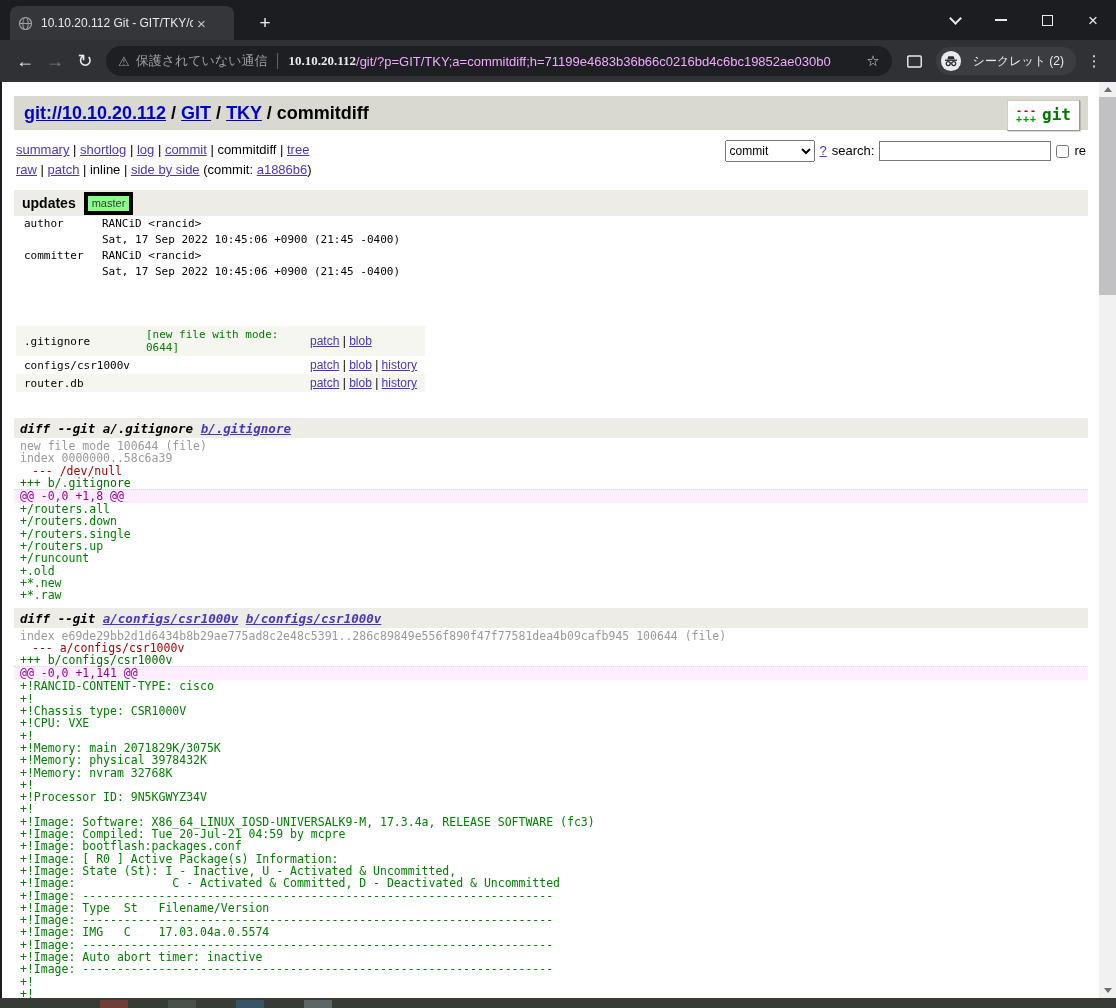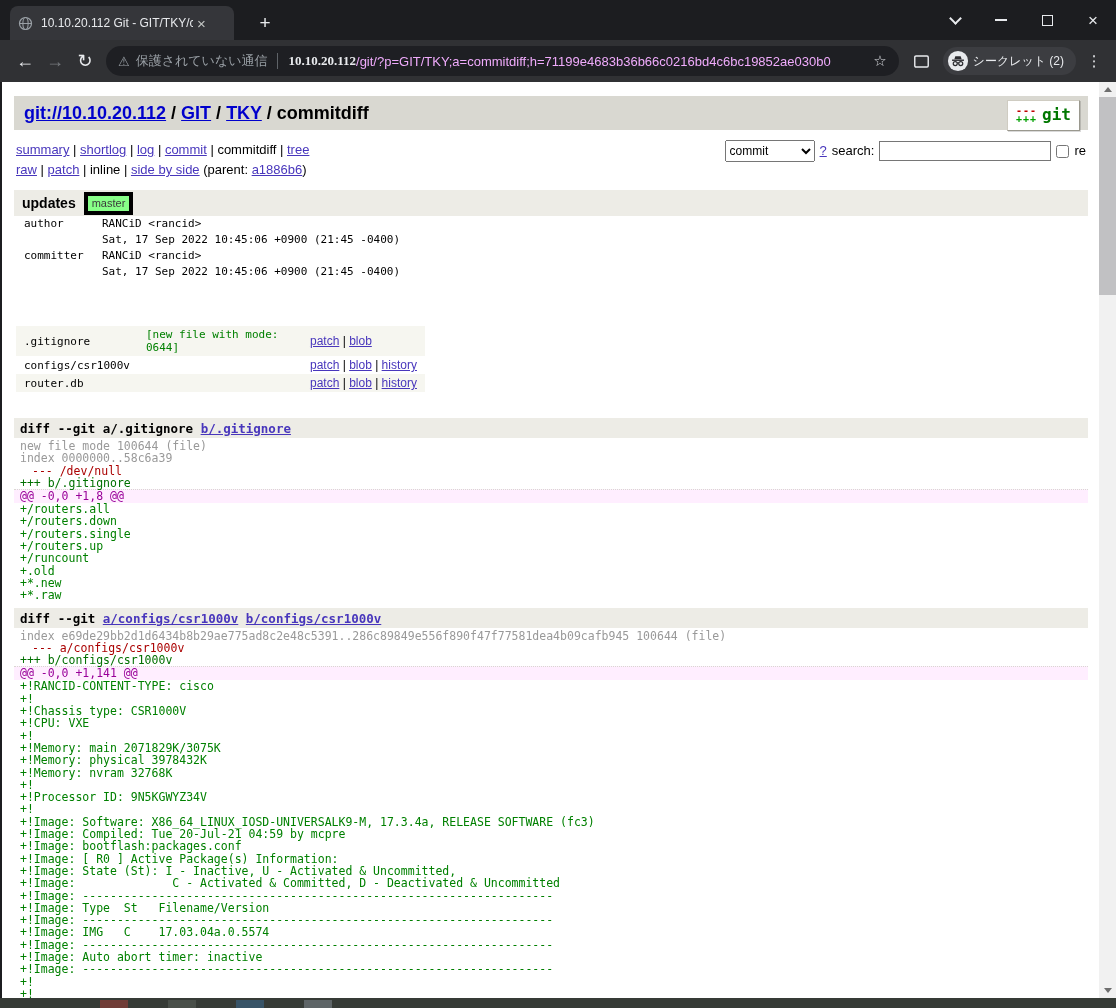--- a/index.html
+++ b/index.html
@@ -30,21 +30,21 @@
   .nav-btn.disabled { color:#76797e; }
   .omnibox { flex:1; height:30px; background:#1e1f23; border-radius:15px; margin:0 8px 0 6px;
              display:flex; align-items:center; padding:0 12px; min-width:0; }
   .warn { color:#9aa0a6; font-size:13px; margin-right:6px; }
   .sec-label { color:#9aa0a6; font-size:13px; white-space:nowrap; }
   .divider { width:1px; height:16px; background:#5f6368; margin:0 10px; }
   .url-host { color:#e8eaed; font-size:13px; font-weight:bold; white-space:nowrap;font-family:Liberation Serif, serif; }
   .url-path { color:#f0abfc; font-size:13px; white-space:nowrap; overflow:hidden; flex:1; }
   .star { color:#dadce0; font-size:15px; margin-left:8px; cursor:pointer; }
   .side-panel { width:30px; height:30px; display:flex; align-items:center; justify-content:center; cursor:pointer; }
-  .incog { display:flex; align-items:center; gap:4px; background:#3c3d41; border-radius:15px;
+  .incog { display:flex; align-items:center; gap:11px; background:#3c3d41; border-radius:15px;
            padding:3px 12px 3px 4px; margin:4px 6px; cursor:default; }
   .incog-label { color:#e8eaed; font-size:12px; white-space:nowrap; }
   .dots { width:24px; height:30px; color:#e8eaed; font-size:15px; display:flex;
           align-items:center; justify-content:center; cursor:pointer; }
 
   
   .viewport { position:relative; height:916px; background:#fff; overflow:hidden;
               border-left:2px solid #1c1d20; }
   .page { position:absolute; left:12px; top:14px; right:28px; color:#000; }
 
@@ -85,21 +85,21 @@
   .file-list td { padding:2px 8px 2px 8px; height:16px; vertical-align:middle; }
   .file-list tr.dark { background:#f6f6f0; }
   td.fname { width:108px; color:#000; cursor:pointer; }
   td.fnote { width:164px; color:#008000; }
   td.flinks { font-family:"Liberation Sans",sans-serif; font-size:12px; white-space:nowrap; }
   td.flinks a, .flink { color:#4836bc; text-decoration:underline; cursor:pointer; }
 
   .diff { margin-top:26px; }
   .diff + .diff { margin-top:6px; }
   .diff-header { background:#edece6; font-family:"DejaVu Sans Mono",monospace;
-                 font-size:12.5px; font-weight:bold; padding:3px 6px; height:20px; }
+                 font-size:12.5px; font-weight:bold; padding:3px 6px; height:20px;font-style:italic; }
   .diff pre { font-family:"DejaVu Sans Mono",monospace; font-size:11.5px; line-height:12.3px;
               white-space:pre; padding-left:6px; }
   pre.ext { color:#999999; padding-top:2px; }
   pre.from-line { color:#aa0000;margin-left:12px; }
   pre.to-line { color:#007000; }
   .chunk { font-family:"DejaVu Sans Mono",monospace; font-size:11.5px; line-height:13px;
            color:#990099; background:#ffeeff; border-top:1px dotted #d9d8d1; padding-left:6px; }
   pre.added { color:#008000; }
 
   
@@ -195,21 +195,21 @@
         <span class="gl-text">git</span>
       </div>
     </div>
 
     <div class="navrows">
       <div>
         
       <span class="part link">summary</span><span class="part plain"> | </span><span class="part link">shortlog</span><span class="part plain"> | </span><span class="part link">log</span><span class="part plain"> | </span><span class="part link">commit</span><span class="part plain"> | </span><span class="part plain">commitdiff</span><span class="part plain"> | </span><span class="part link">tree</span></div>
       <div>
         
-      <span class="part link">raw</span><span class="part plain"> | </span><span class="part link">patch</span><span class="part plain"> | </span><span class="part plain">inline</span><span class="part plain"> | </span><span class="part link">side by side</span><span class="part plain"> (parent: </span><span class="part link">a1886b6</span><span class="part plain">)</span></div>
+      <span class="part link">raw</span><span class="part plain"> | </span><span class="part link">patch</span><span class="part plain"> | </span><span class="part plain">inline</span><span class="part plain"> | </span><span class="part link">side by side</span><span class="part plain"> (commit: </span><span class="part link">a1886b6</span><span class="part plain">)</span></div>
       <div class="search-form">
         <select>
           <option>commit</option>
         </select>
         <span class="help-link">?</span>
         <span>search:</span>
         <input type="text" style="">
         <input type="checkbox" style="">
         <span>re</span>
       </div>

